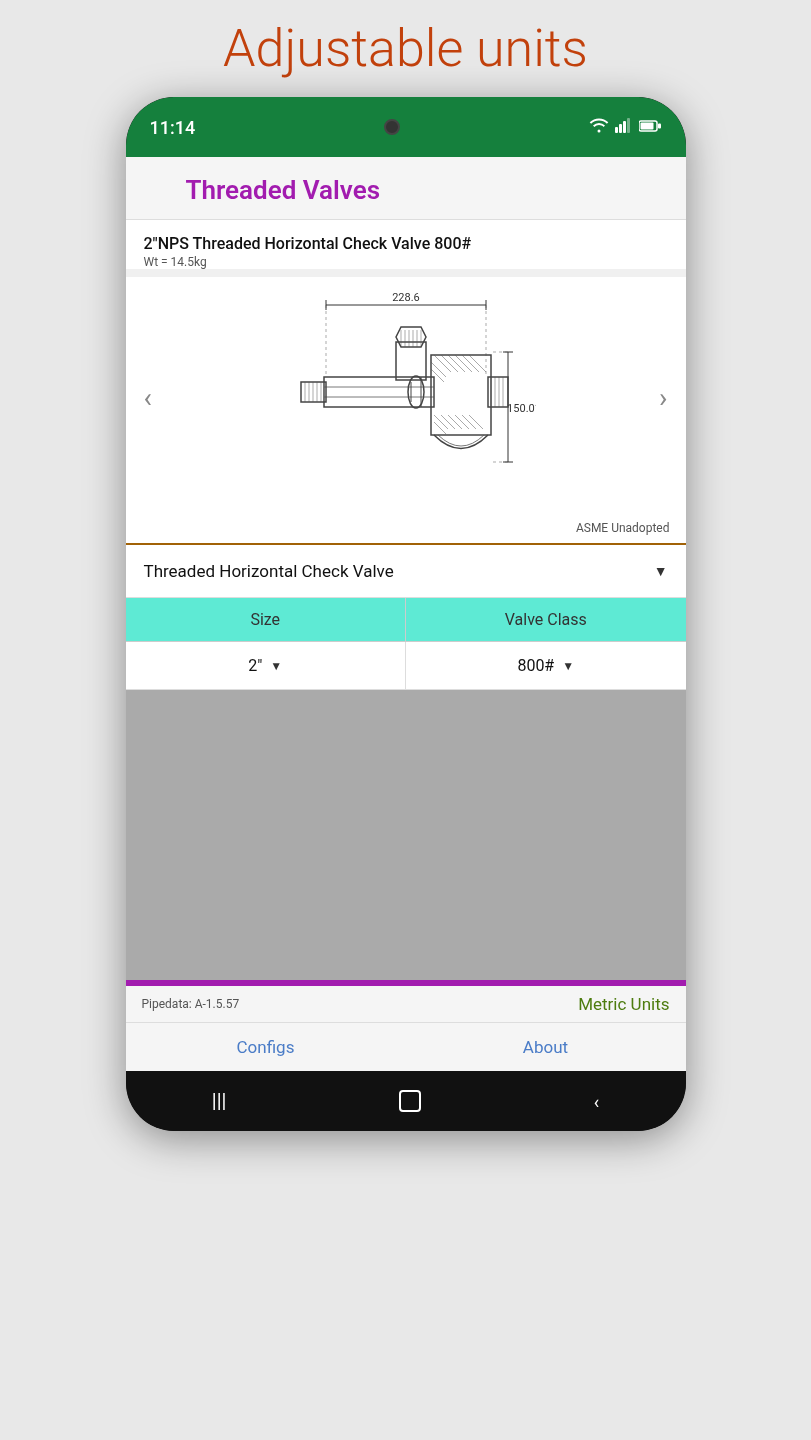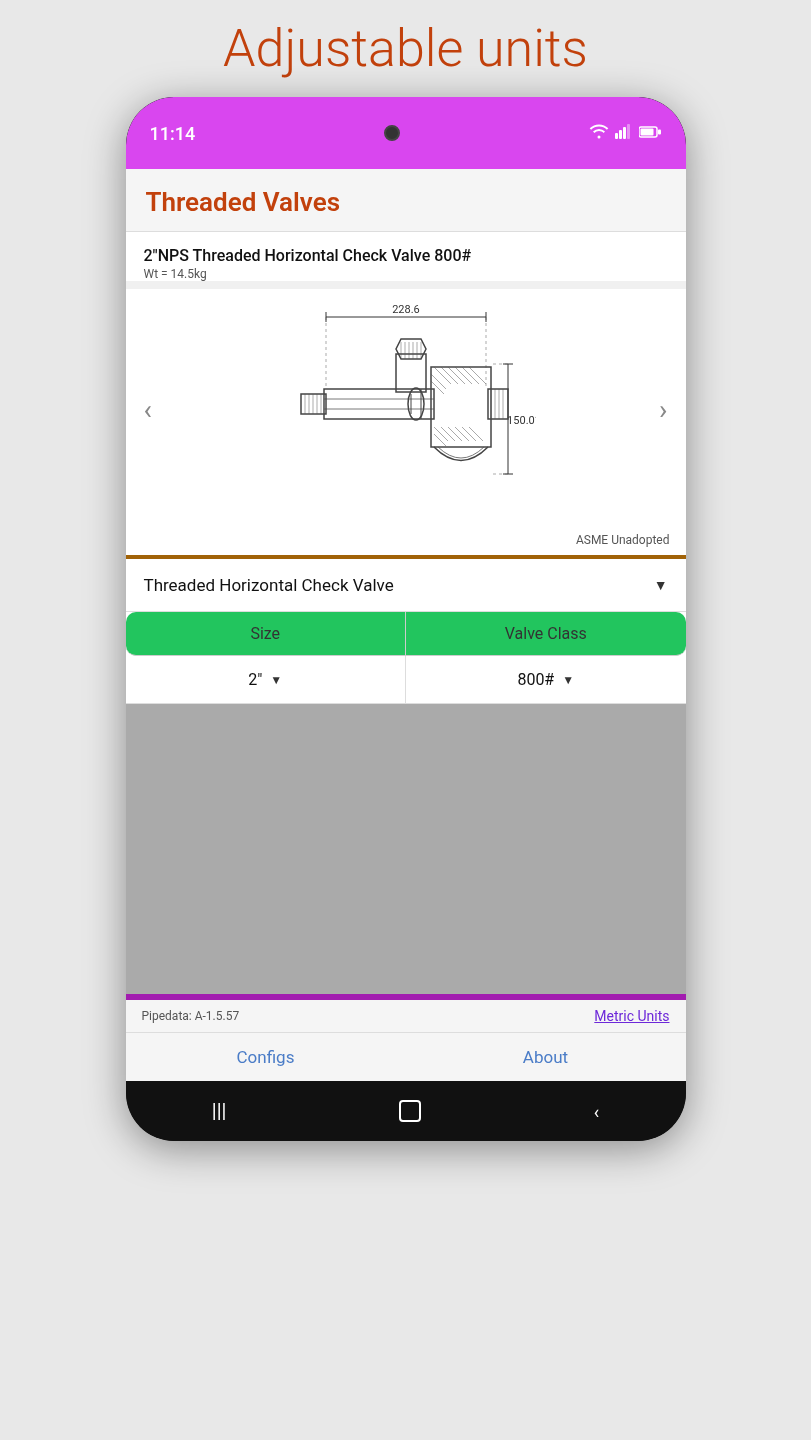--- a/index.html
+++ b/index.html
@@ -29,22 +29,22 @@
       background: #1a1a1a;
       border-radius: 48px;
       padding: 0;
       box-shadow: 0 8px 40px rgba(0,0,0,0.4);
       overflow: hidden;
       position: relative;
     }
 
     
     .phone-top-bezel {
-      background: #d946ef;
-      height: 72px;
+      background: #15803d;
+      height: 60px;
       display: flex;
       align-items: center;
       justify-content: space-between;
       padding: 0 24px;
       border-radius: 48px 48px 0 0;
     }
 
     .status-time {
       color: #fff;
       font-size: 18px;
@@ -79,21 +79,22 @@
     
     .app-header {
       background: #f5f5f5;
       padding: 18px 20px 14px 20px;
       border-bottom: 1px solid #ddd;
     }
 
     .app-header-title {
       font-size: 26px;
       font-weight: 600;
-      color: #c2410c;
+      color: #a21caf;
+      margin-left: 40px;
     }
 
     
     .product-card {
       background: #fff;
       padding: 14px 18px 0 18px;
     }
 
     .product-name {
       font-size: 16px;
@@ -136,21 +137,21 @@
       width: 260px;
       height: 220px;
     }
 
     .asme-label {
       background: #fff;
       text-align: right;
       padding: 4px 16px 8px 0;
       font-size: 12px;
       color: #555;
-      border-bottom: 4px solid #a16207;
+      border-bottom: 2px solid #a16207;
     }
 
     
     .dropdown-section {
       background: #fff;
       padding: 0;
       border-bottom: 1px solid #ddd;
     }
 
     .dropdown-row {
@@ -172,23 +173,22 @@
       color: #333;
     }
 
     
     .table-section {
       background: #fff;
     }
 
     .table-header {
       display: flex;
-      background: #22c55e;
+      background: #5eead4;
       border-bottom: 1px solid #ccc;
-      border-radius: 10px;
     }
 
     .table-header-cell {
       flex: 1;
       text-align: center;
       padding: 12px 8px;
       font-size: 16px;
       color: #333;
       font-weight: 400;
     }
@@ -239,23 +239,22 @@
       justify-content: space-between;
       padding: 8px 16px;
     }
 
     .footer-meta {
       font-size: 12px;
       color: #555;
     }
 
     .footer-units {
-      font-size: 14px;
-      color: #6d28d9;
-      text-decoration: underline;
+      font-size: 17px;
+      color: #4d7c0f;
     }
 
     
     .bottom-nav {
       background: #f5f5f5;
       display: flex;
       border-top: 1px solid #ddd;
     }
 
     .bottom-nav-item {

